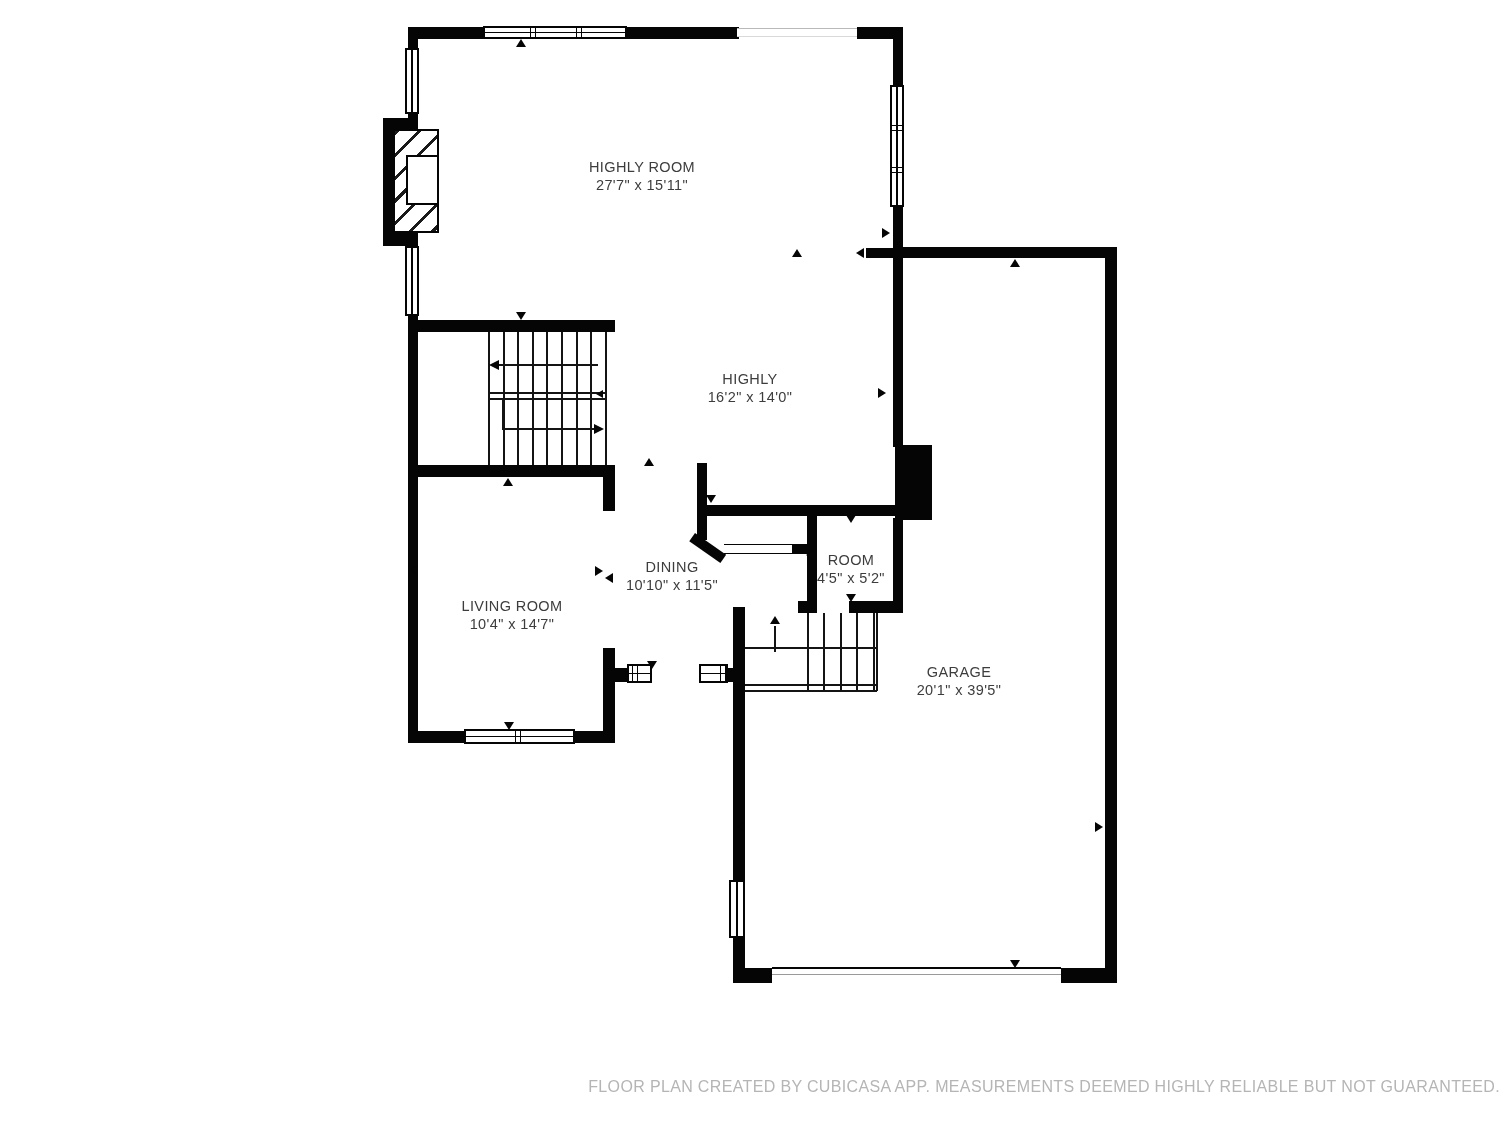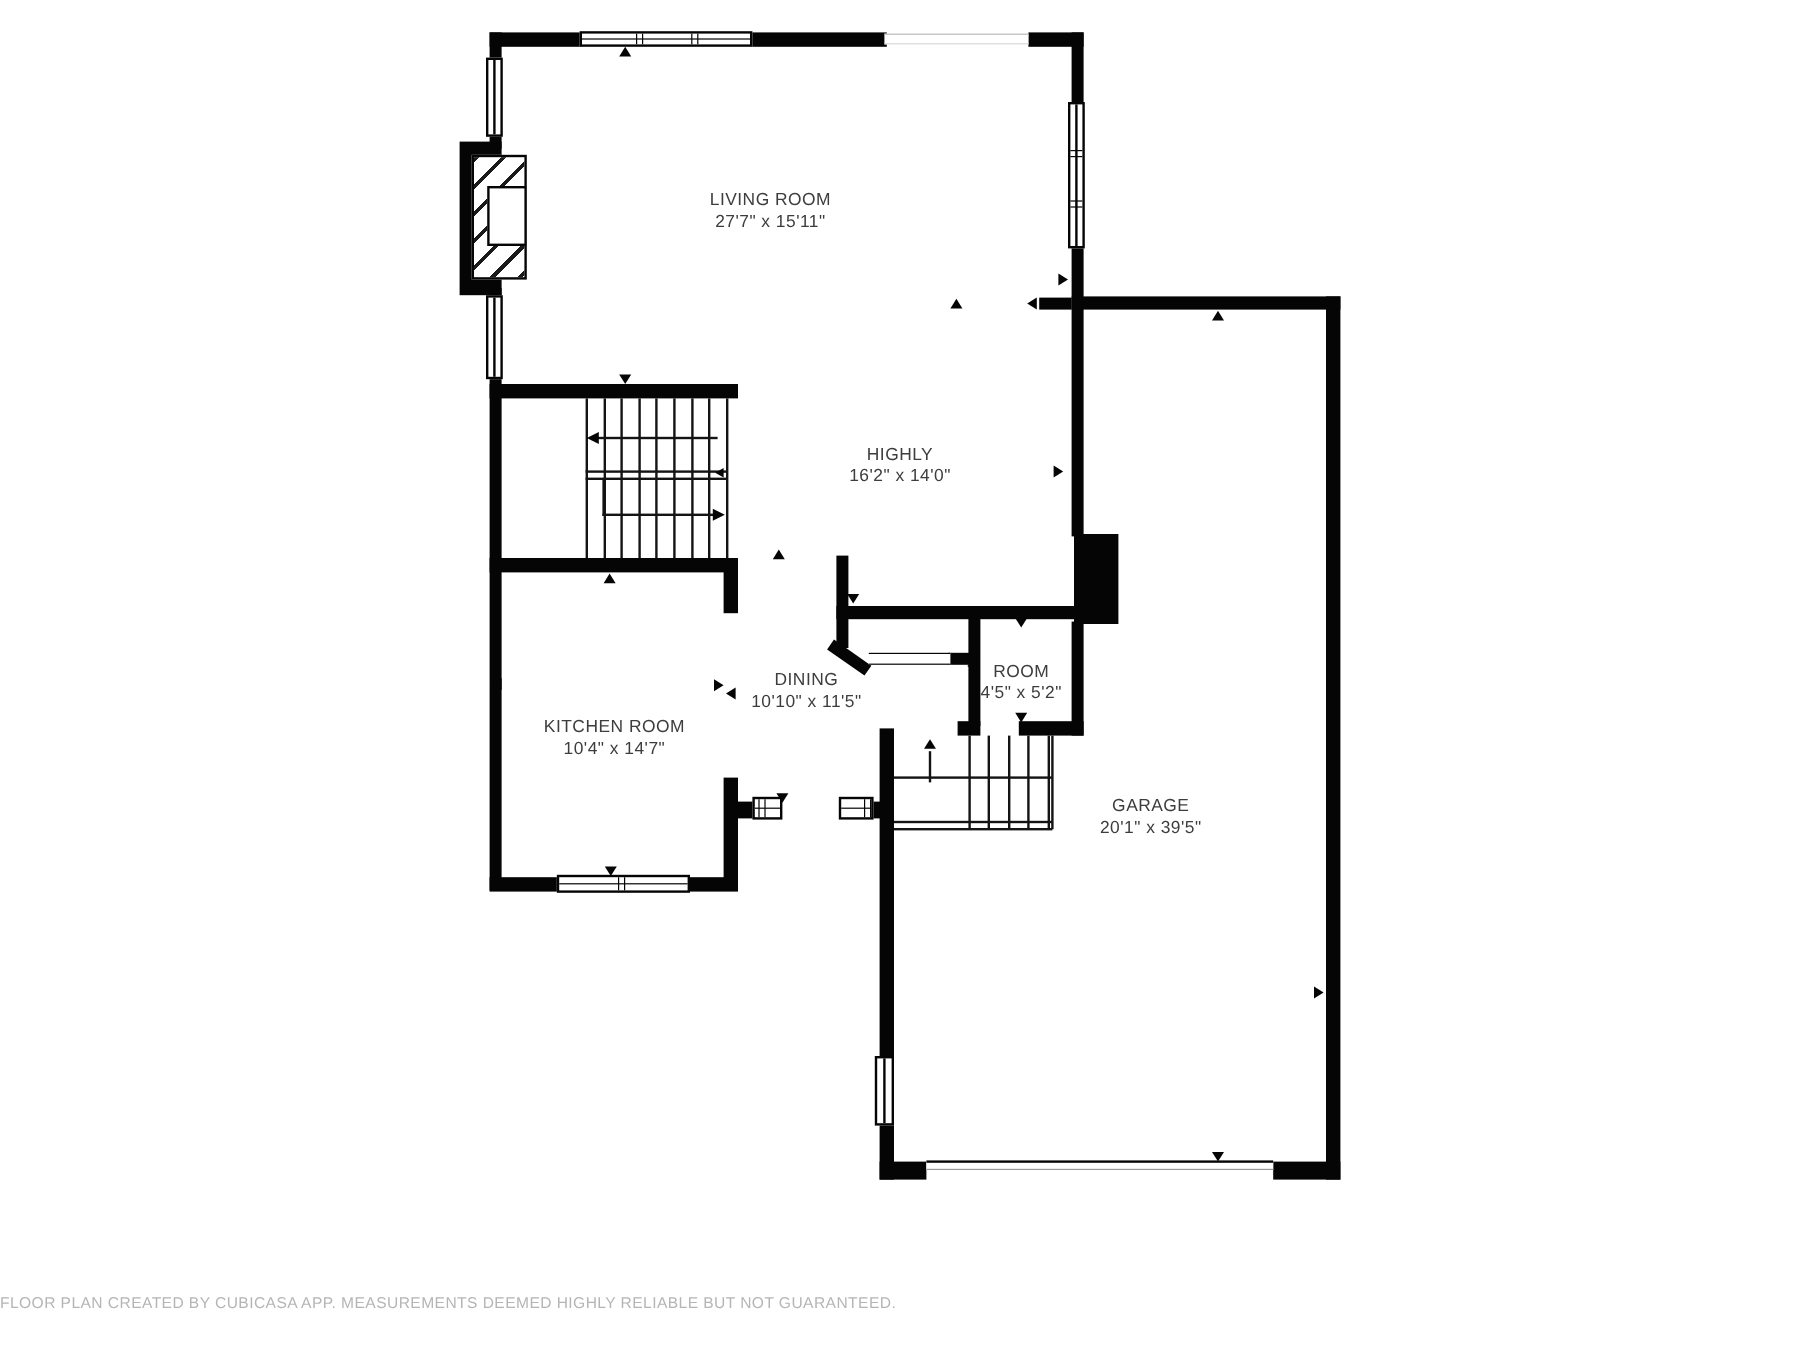--- a/index.html
+++ b/index.html
@@ -26,22 +26,22 @@
   .tri{position:absolute;width:0;height:0;z-index:4;}
   .tri-up{border-left:5px solid transparent;border-right:5px solid transparent;border-bottom:8px solid var(--wall,#050505);}
   .tri-down{border-left:5px solid transparent;border-right:5px solid transparent;border-top:8px solid var(--wall,#050505);}
   .tri-left{border-top:5px solid transparent;border-bottom:5px solid transparent;border-right:8px solid var(--wall,#050505);}
   .tri-right{border-top:5px solid transparent;border-bottom:5px solid transparent;border-left:8px solid var(--wall,#050505);}
   .room-label{
     position:absolute;width:220px;text-align:center;z-index:5;
     color:var(--room-text,#3d3d3d);font-size:14.5px;line-height:18px;letter-spacing:0.4px;
   }
   .footer{
-    position:absolute;left:0;width:100%;text-align:left;z-index:5;
-    color:var(--footer-text,#b5b5b5);font-size:13px;letter-spacing:0.35px;
+    position:absolute;left:0;width:100%;text-align:right;z-index:5;
+    color:var(--footer-text,#b5b5b5);font-size:16px;letter-spacing:0.35px;
   }
 </style>
 </head>
 <body>
 
 <div class="plan">
 
   <div class="w" style="left:408px;top:27px;width:78px;height:12px"></div>
   <div class="w" style="left:625px;top:27px;width:114px;height:12px"></div>
   <div class="w" style="left:857px;top:27px;width:46px;height:12px"></div>
@@ -180,29 +180,29 @@
   <div class="tri tri-up" style="left:1010px;top:259px"></div>
   <div class="tri tri-down" style="left:846px;top:515px"></div>
   <div class="tri tri-down" style="left:706px;top:495px"></div>
   <div class="tri tri-left" style="left:806px;top:550px"></div>
   <div class="tri tri-down" style="left:846px;top:594px"></div>
   <div class="tri tri-left" style="left:737px;top:822px"></div>
   <div class="tri tri-right" style="left:1095px;top:822px"></div>
   <div class="tri tri-down" style="left:1010px;top:960px"></div>
 
   <div class="room-label" style="left:532px;top:158px">
-    <div>LIVING ROOM</div>
+    <div>HIGHLY ROOM</div>
     <div>27'7" x 15'11"</div>
   </div>
   <div class="room-label" style="left:640px;top:370px">
     <div>HIGHLY</div>
     <div>16'2" x 14'0"</div>
   </div>
   <div class="room-label" style="left:402px;top:597px">
-    <div>KITCHEN ROOM</div>
+    <div>LIVING ROOM</div>
     <div>10'4" x 14'7"</div>
   </div>
   <div class="room-label" style="left:562px;top:558px">
     <div>DINING</div>
     <div>10'10" x 11'5"</div>
   </div>
   <div class="room-label" style="left:741px;top:551px">
     <div>ROOM</div>
     <div>4'5" x 5'2"</div>
   </div>

